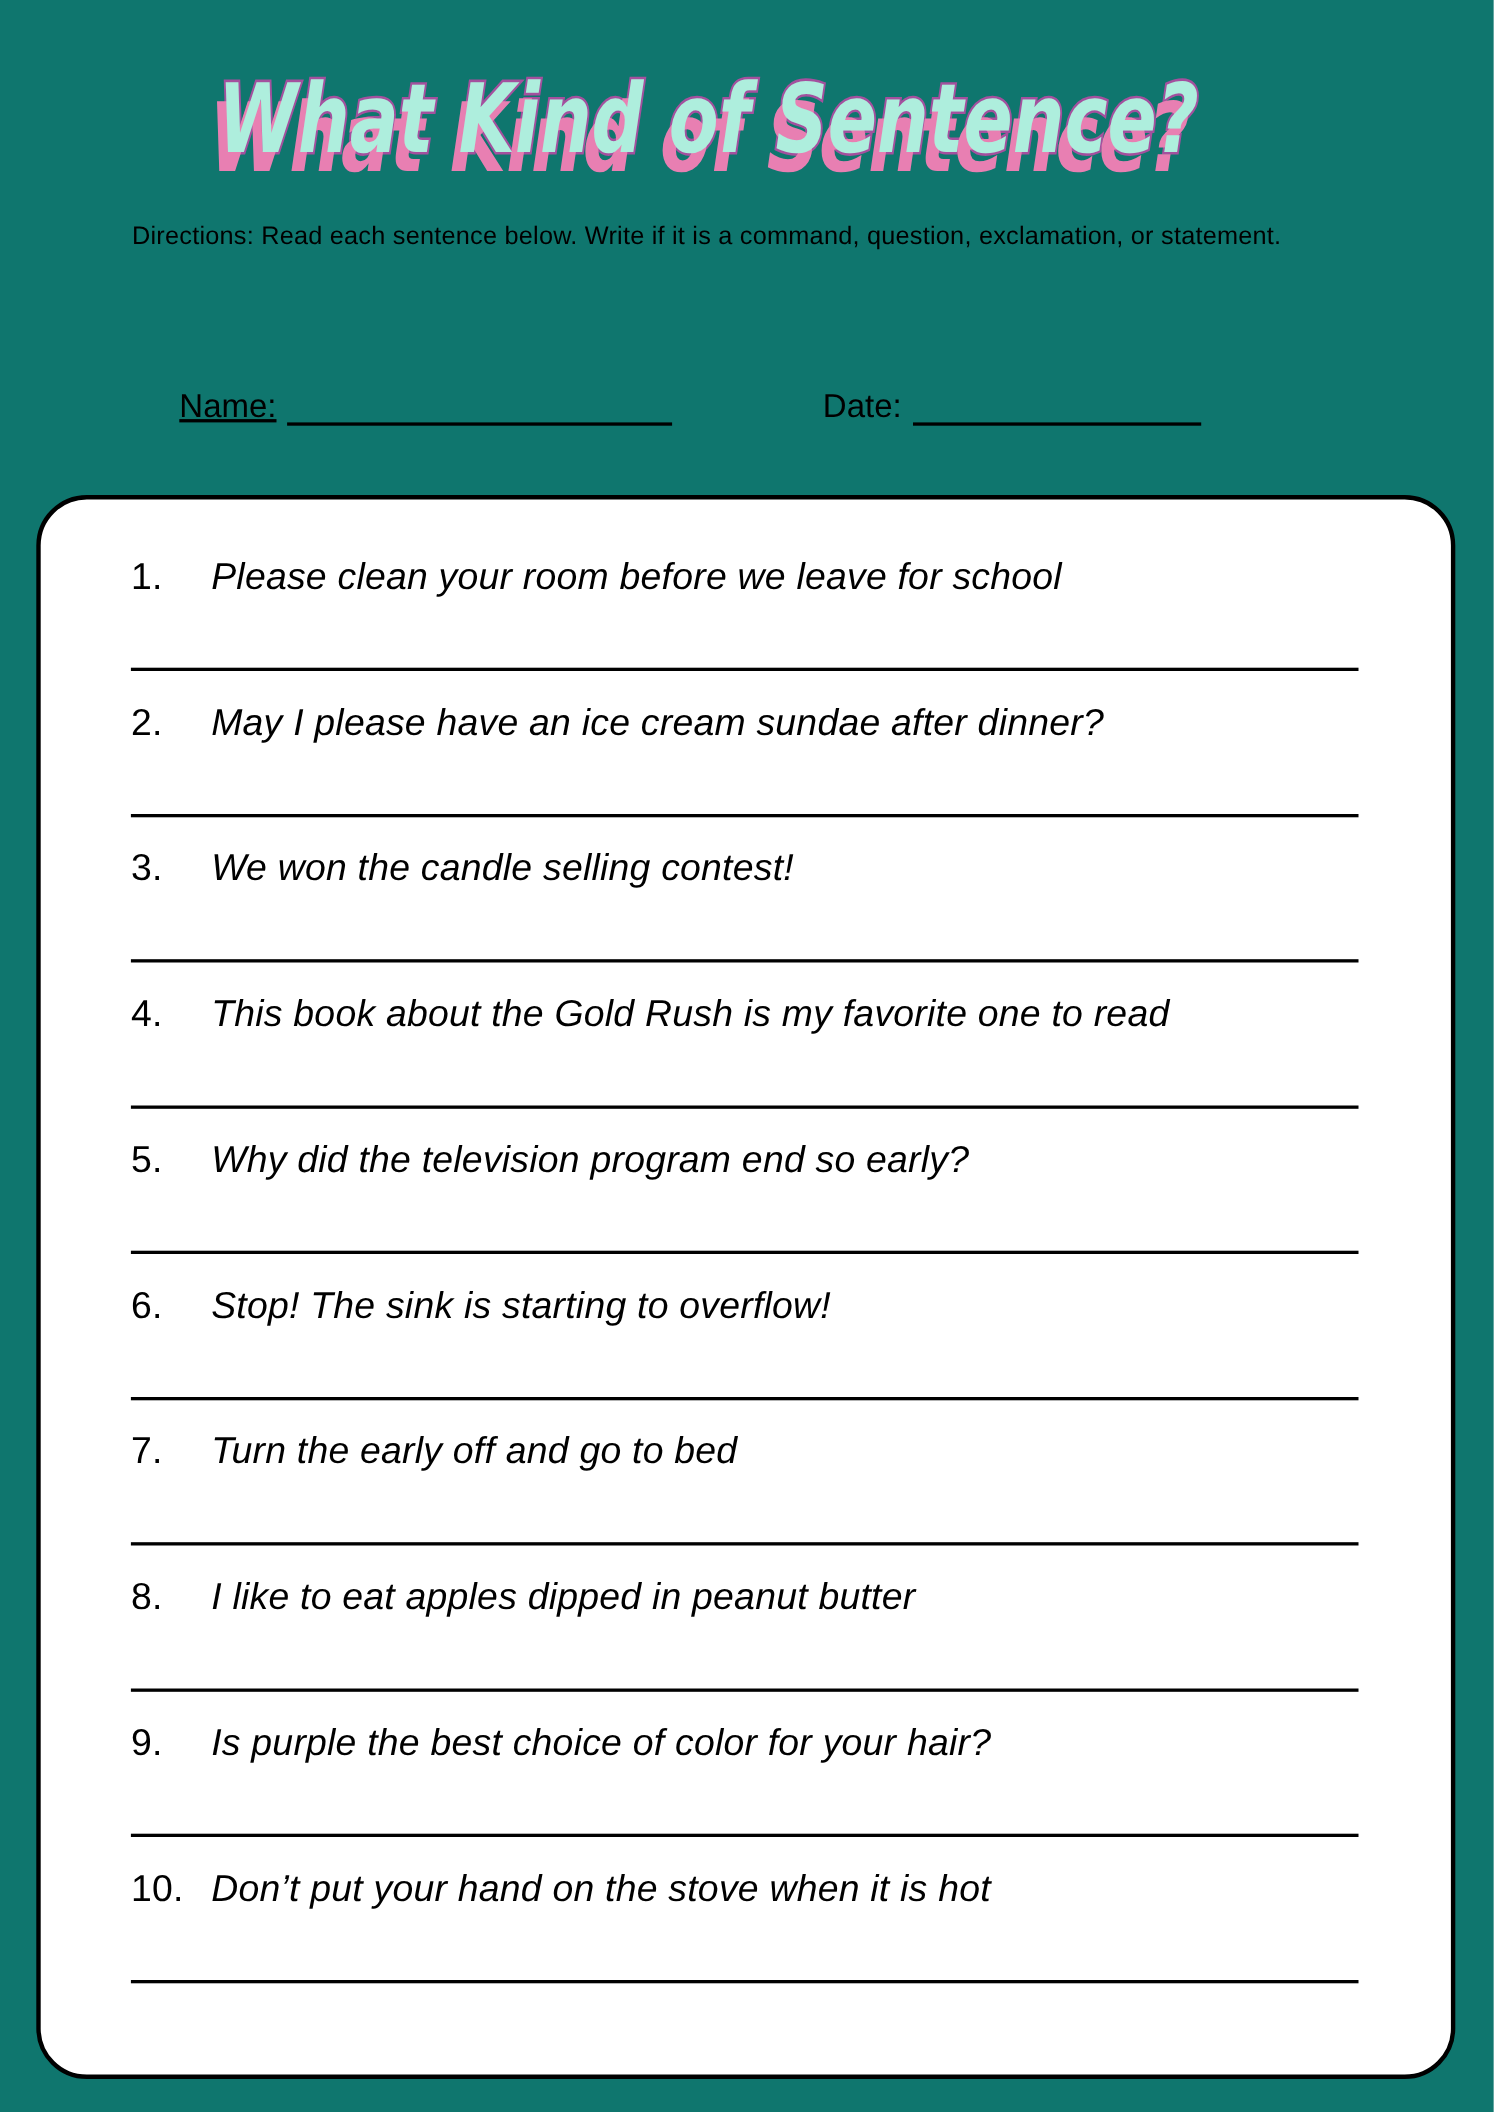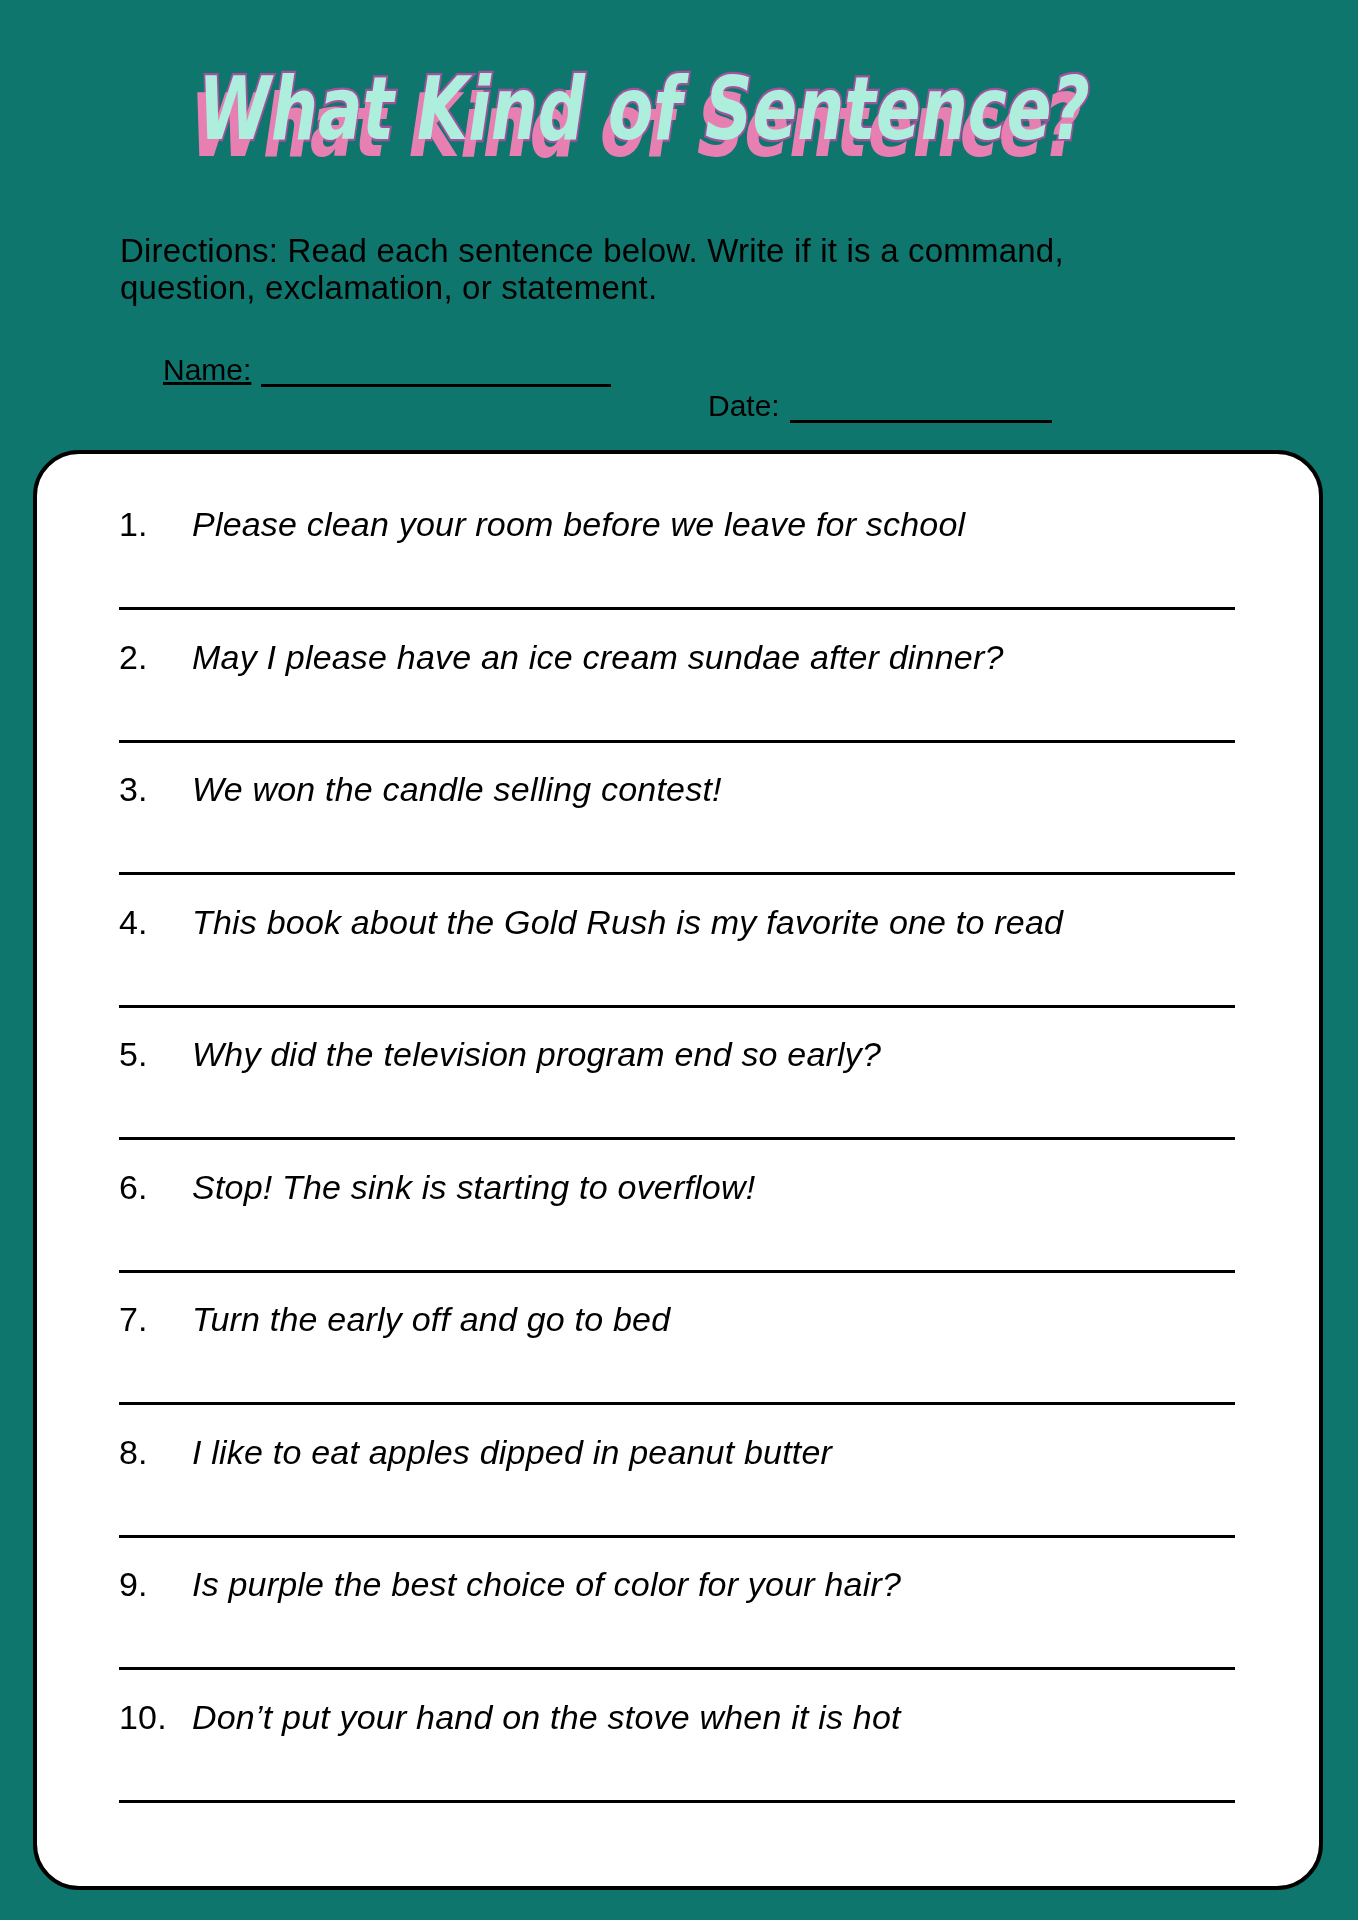--- a/index.html
+++ b/index.html
@@ -34,30 +34,29 @@
     transform: translateX(-35px) scaleY(1.32);
     transform-origin: top center;
   }
 
   
   .directions {
     position: absolute;
     left: 120px;
     top: 196px;
     width: 1078px;
-    font-size: 33px;
+    font-size: 23px;
     line-height: 37px;
     letter-spacing: 0.2px;
-    margin-top: 36px;
   }
 
   
   .field-row { position: absolute; top: 352px; left: 0; width: 100%; font-size: 30px; }
   .name-group { position: absolute; left: 163px; top: 0; white-space: nowrap; text-decoration: underline; }
-  .date-group { position: absolute; left: 708px; top: 0; white-space: nowrap; margin-top: 36px; }
+  .date-group { position: absolute; left: 748px; top: 0; white-space: nowrap; }
   .blank {
     display: inline-block;
     border-bottom: 3px solid #000;
     height: 32px;
     vertical-align: bottom;
     margin-left: 10px;
   }
   .name-blank { width: 350px; }
   .date-blank { width: 262px; }
 

